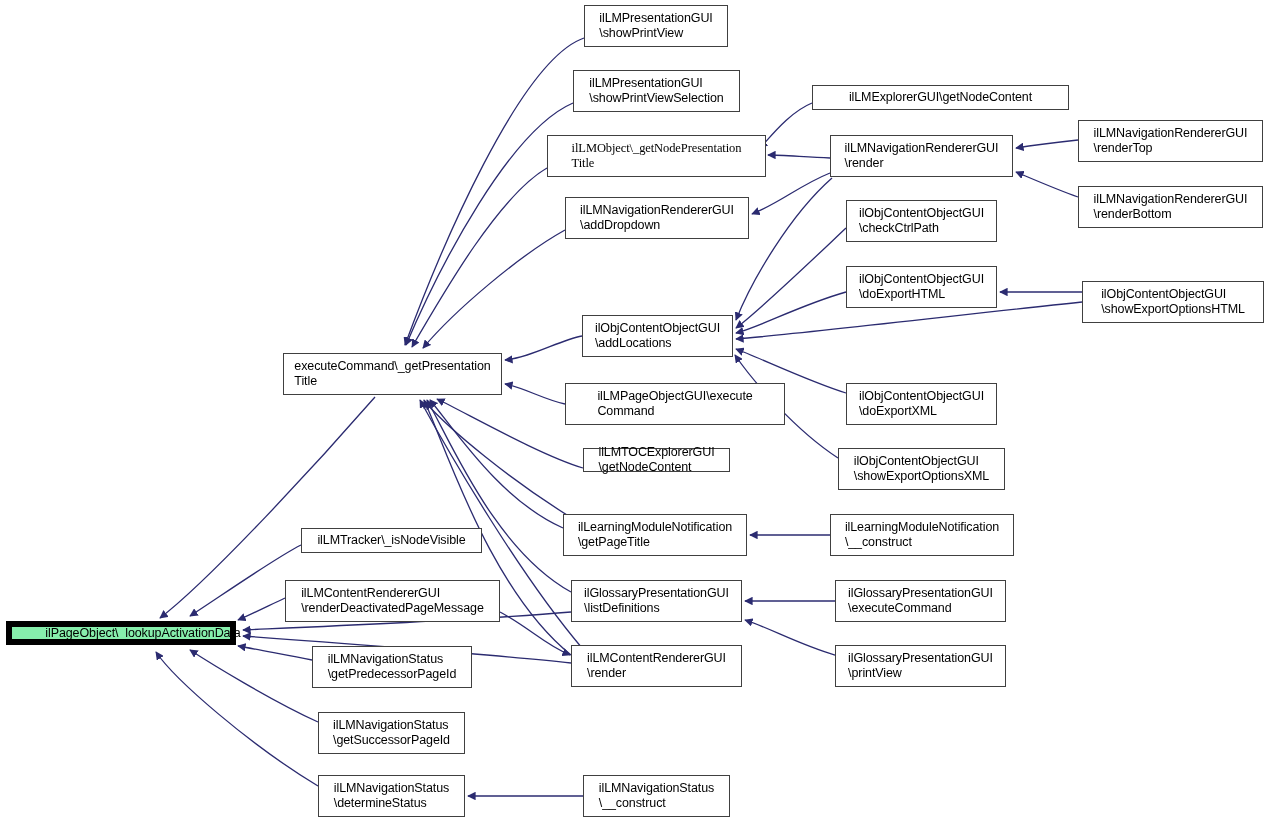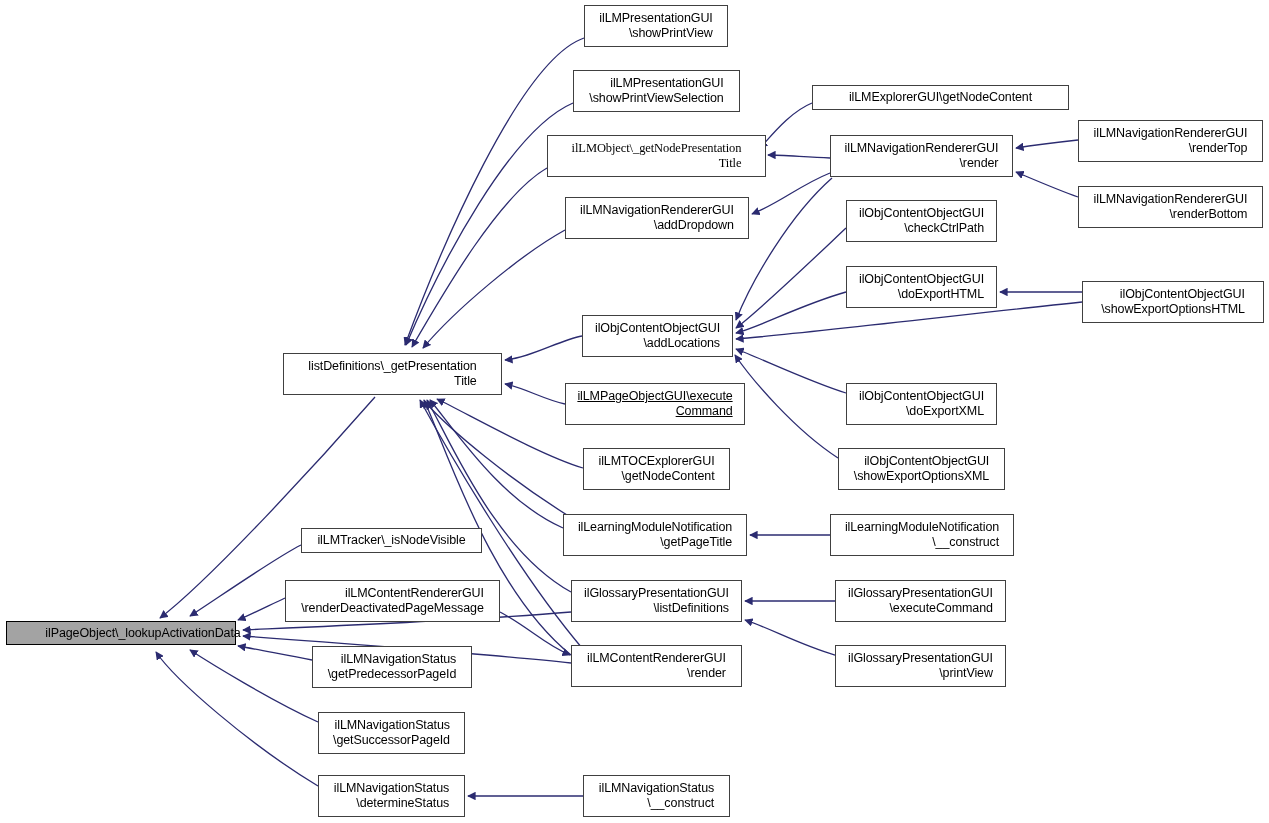--- a/index.html
+++ b/index.html
@@ -1,23 +1,23 @@
 <!DOCTYPE html>
 <html><head>
 <meta charset="utf-8">
 <style>
   html,body{margin:0;padding:0;background:#ffffff;}
   body{font-family:"Liberation Sans", sans-serif;}
   #canvas{position:relative;width:1269px;height:823px;background:#fff;overflow:hidden;}
   #edges{position:absolute;left:0;top:0;width:1269px;height:823px;}
   .node{position:absolute;box-sizing:border-box;display:flex;align-items:center;
-        justify-content:center;text-align:right;background:#ffffff;
+        justify-content:center;text-align:left;background:#ffffff;
         border:1px solid #404040;font-size:12.5px;line-height:15px;color:#000;
         letter-spacing:-0.1px;white-space:pre-line;z-index:5;}
-  .node.focus{background:#a3a3a3;border:1px solid #000000;padding-left:44px;}
+  .node.focus{background:#86efac;border:6px solid #000000;padding-left:44px;}
   .node .lbl{display:block;padding:0 3px;}
 </style>
 </head>
 <body>
 
 <div id="canvas">
   <svg id="edges" xmlns="http://www.w3.org/2000/svg" viewBox="0 0 1269 823">
     <defs>
       <marker id="arrow" viewBox="0 0 10 10" refX="9" refY="5" markerWidth="6.5" markerHeight="6.5" orient="auto-start-reverse">
         <path d="M 0 0 L 10 5 L 0 10 z" fill="#2b2b70"></path>
@@ -58,35 +58,35 @@
         <path d="M571,663 C500,655 300,640 243,636" marker-end="url(#arrow)"></path>
         <path d="M571,612 C480,620 310,627 243,630" marker-end="url(#arrow)"></path>
         <path d="M500,612 C530,628 545,645 570,655" marker-end="url(#arrow)"></path>
         <path d="M583,796 C540,796 500,796 468,796" marker-end="url(#arrow)"></path>
         <path d="M582,648 C520,575 450,455 420,400" marker-end="url(#arrow)"></path>
         <path d="M575,520 C510,480 450,430 425,402" marker-end="url(#arrow)"></path>
       </g>
   </svg>
   <div id="node-layer">
       <div class="node focus" style="left: 6px; top: 621px; width: 230px; height: 24px;"><span class="lbl">ilPageObject\_lookupActivationData</span></div>
-      <div class="node" style="left: 283px; top: 353px; width: 219px; height: 42px;"><span class="lbl">listDefinitions\_getPresentation
+      <div class="node" style="left: 283px; top: 353px; width: 219px; height: 42px;"><span class="lbl">executeCommand\_getPresentation
 Title</span></div>
       <div class="node" style="left: 584px; top: 5px; width: 144px; height: 42px;"><span class="lbl">ilLMPresentationGUI
 \showPrintView</span></div>
       <div class="node" style="left: 573px; top: 70px; width: 167px; height: 42px;"><span class="lbl">ilLMPresentationGUI
 \showPrintViewSelection</span></div>
       <div class="node" style="left: 547px; top: 135px; width: 219px; height: 42px; font-family: Liberation Serif, serif;"><span class="lbl">ilLMObject\_getNodePresentation
 Title</span></div>
       <div class="node" style="left: 565px; top: 197px; width: 184px; height: 42px;"><span class="lbl">ilLMNavigationRendererGUI
 \addDropdown</span></div>
       <div class="node" style="left: 582px; top: 315px; width: 151px; height: 42px;"><span class="lbl">ilObjContentObjectGUI
 \addLocations</span></div>
-      <div class="node" style="left: 565px; top: 383px; width: 180px; height: 42px; text-decoration: underline;"><span class="lbl">ilLMPageObjectGUI\execute
+      <div class="node" style="left: 565px; top: 383px; width: 220px; height: 42px;"><span class="lbl">ilLMPageObjectGUI\execute
 Command</span></div>
-      <div class="node" style="left: 583px; top: 448px; width: 147px; height: 42px;"><span class="lbl">ilLMTOCExplorerGUI
+      <div class="node" style="left: 583px; top: 448px; width: 147px; height: 24px;"><span class="lbl">ilLMTOCExplorerGUI
 \getNodeContent</span></div>
       <div class="node" style="left: 563px; top: 514px; width: 184px; height: 42px;"><span class="lbl">ilLearningModuleNotification
 \getPageTitle</span></div>
       <div class="node" style="left: 571px; top: 580px; width: 171px; height: 42px;"><span class="lbl">ilGlossaryPresentationGUI
 \listDefinitions</span></div>
       <div class="node" style="left: 571px; top: 645px; width: 171px; height: 42px;"><span class="lbl">ilLMContentRendererGUI
 \render</span></div>
       <div class="node" style="left: 812px; top: 85px; width: 257px; height: 25px;"><span class="lbl">ilLMExplorerGUI\getNodeContent</span></div>
       <div class="node" style="left: 830px; top: 135px; width: 183px; height: 42px;"><span class="lbl">ilLMNavigationRendererGUI
 \render</span></div>

